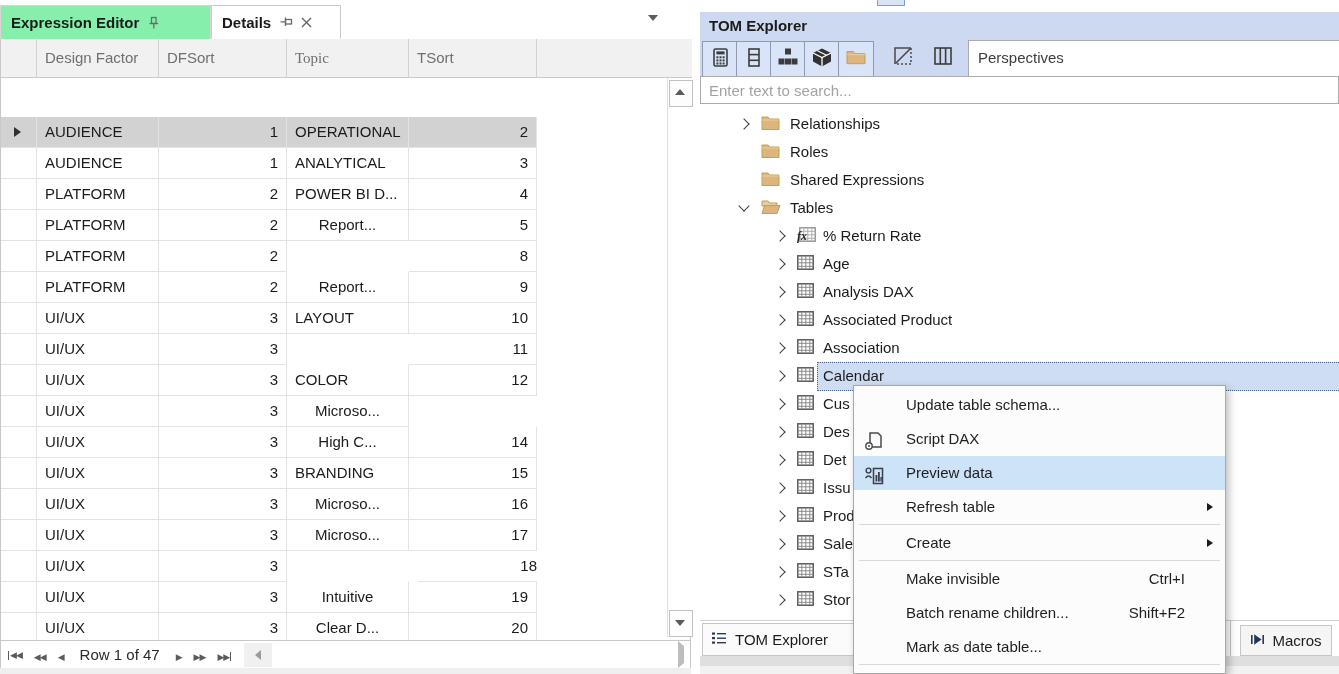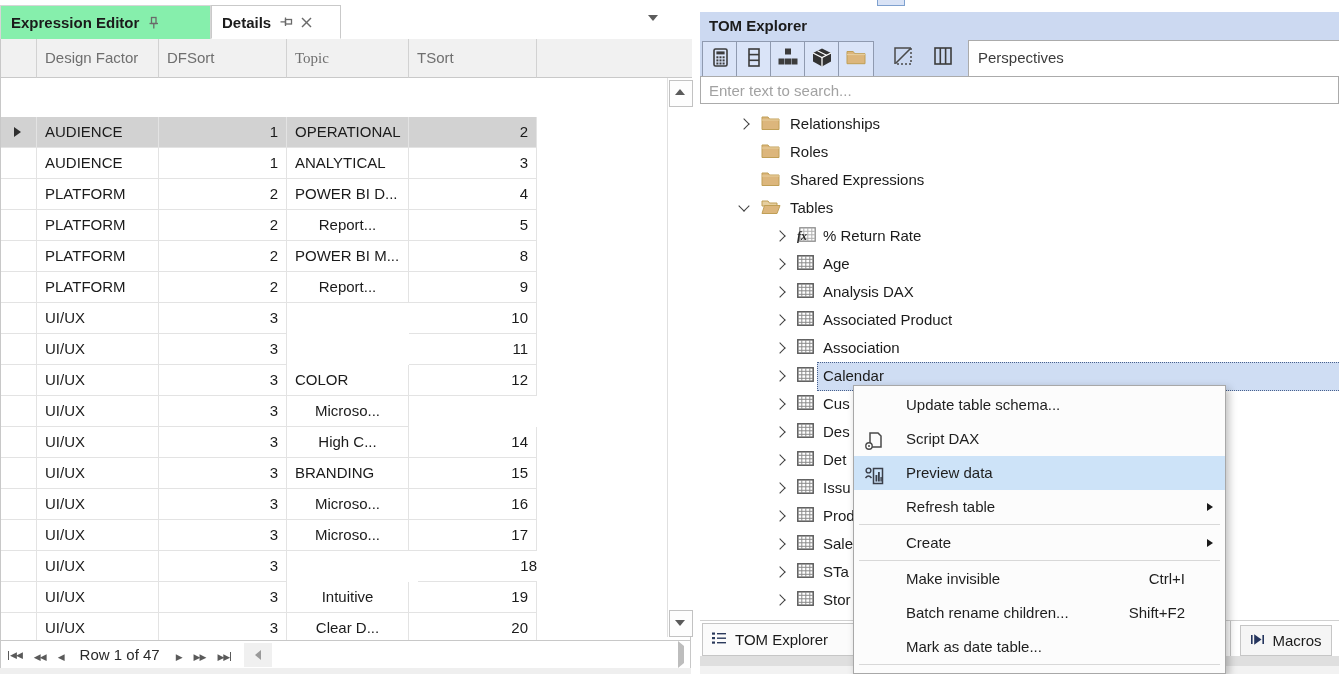--- a/index.html
+++ b/index.html
@@ -184,36 +184,36 @@
           <div class="gcell" style="left: 36px; width: 122px;">PLATFORM</div>
           <div class="gcell num" style="left: 158px; width: 128px;">2</div>
           <div class="gcell sub" style="left: 286px; width: 122px;">Report...</div>
           <div class="gcell num" style="left: 408px; width: 128px;">5</div>
           <div class="gcell" style="left: 536px; width: 131px; border-bottom: none; border-right: none; background: rgb(255, 255, 255);"></div>
         </div>
         <div class="grow" style="top: 202px;">
           <div class="gcell" style="left: 0px; width: 36px;"></div>
           <div class="gcell" style="left: 36px; width: 122px;">PLATFORM</div>
           <div class="gcell num" style="left: 158px; width: 128px;">2</div>
-          <div class="gcell" style="left: 286px; width: 122px;">POWER BI M...</div>
           <div class="gcell num" style="left: 408px; width: 128px;">8</div>
           <div class="gcell" style="left: 536px; width: 131px; border-bottom: none; border-right: none; background: rgb(255, 255, 255);"></div>
         </div>
         <div class="grow" style="top: 233px;">
           <div class="gcell" style="left: 0px; width: 36px;"></div>
           <div class="gcell" style="left: 36px; width: 122px;">PLATFORM</div>
           <div class="gcell num" style="left: 158px; width: 128px;">2</div>
           <div class="gcell sub" style="left: 286px; width: 122px;">Report...</div>
           <div class="gcell num" style="left: 408px; width: 128px;">9</div>
           <div class="gcell" style="left: 536px; width: 131px; border-bottom: none; border-right: none; background: rgb(255, 255, 255);"></div>
         </div>
         <div class="grow" style="top: 264px;">
           <div class="gcell" style="left: 0px; width: 36px;"></div>
           <div class="gcell" style="left: 36px; width: 122px;">UI/UX</div>
           <div class="gcell num" style="left: 158px; width: 128px;">3</div>
+          <div class="gcell" style="left: 286px; width: 122px;">LAYOUT</div>
           <div class="gcell num" style="left: 408px; width: 128px;">10</div>
           <div class="gcell" style="left: 536px; width: 131px; border-bottom: none; border-right: none; background: rgb(255, 255, 255);"></div>
         </div>
         <div class="grow" style="top: 295px;">
           <div class="gcell" style="left: 0px; width: 36px;"></div>
           <div class="gcell" style="left: 36px; width: 122px;">UI/UX</div>
           <div class="gcell num" style="left: 158px; width: 128px;">3</div>
           <div class="gcell num" style="left: 408px; width: 128px;">11</div>
           <div class="gcell" style="left: 536px; width: 131px; border-bottom: none; border-right: none; background: rgb(255, 255, 255);"></div>
         </div>

